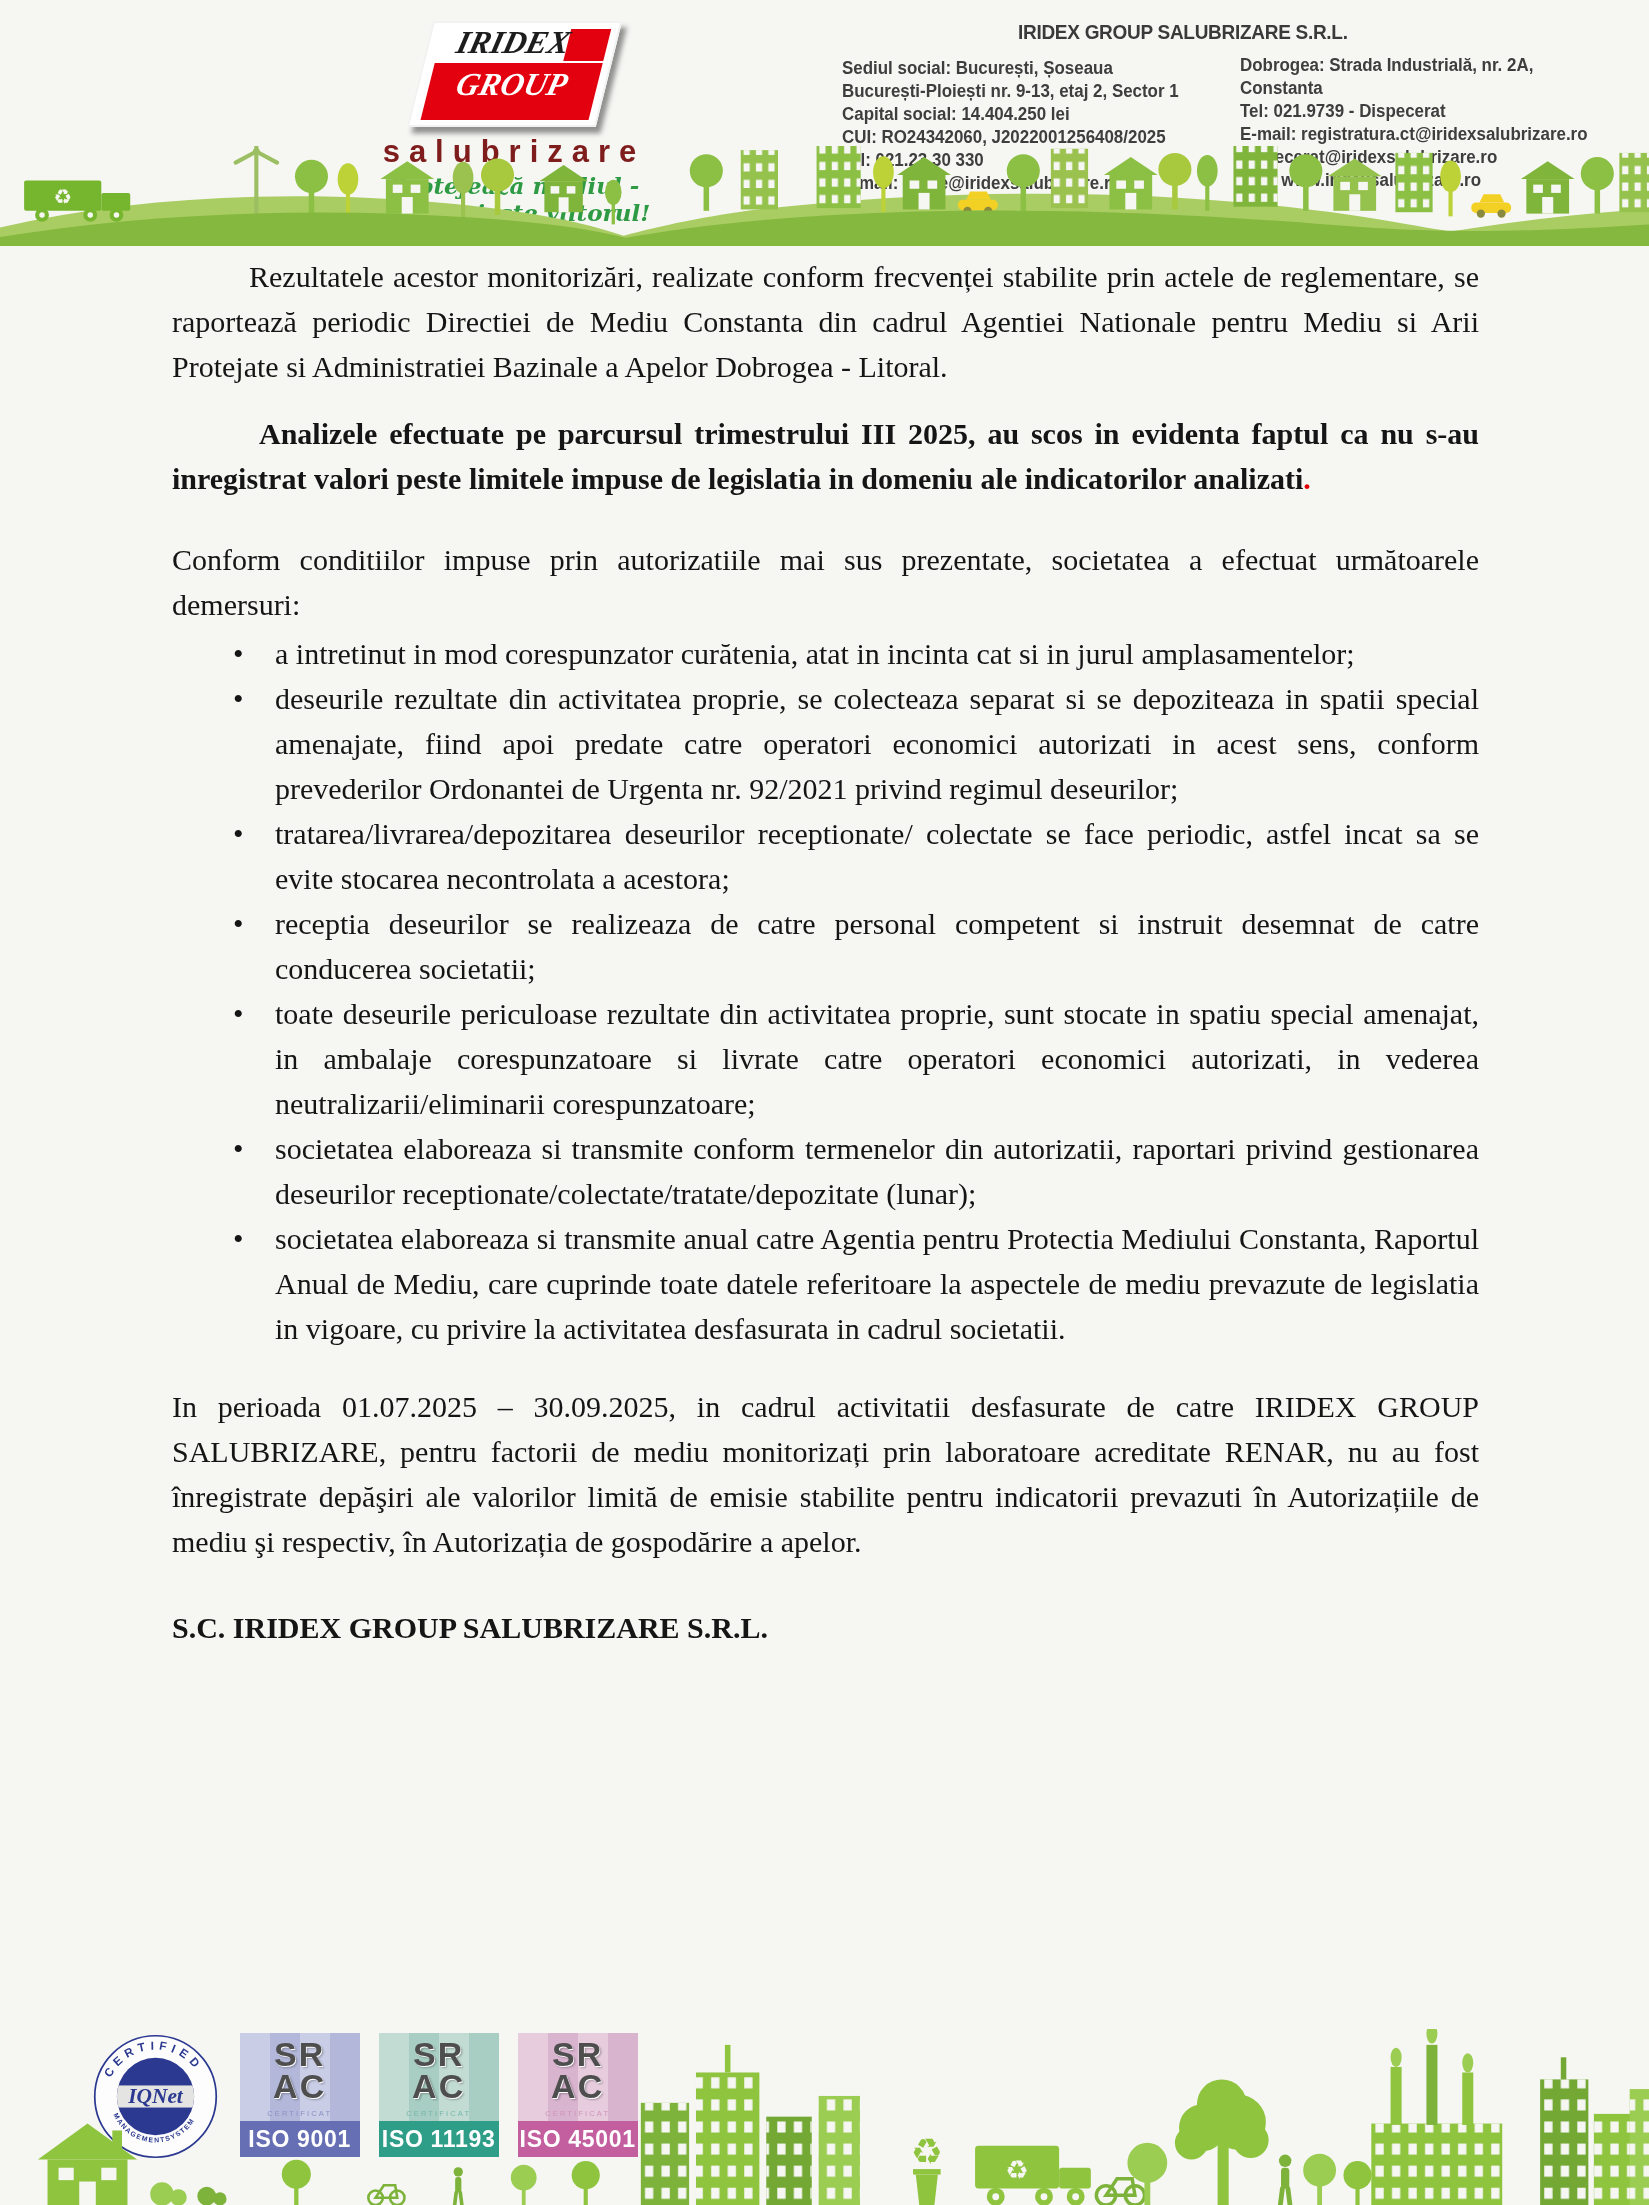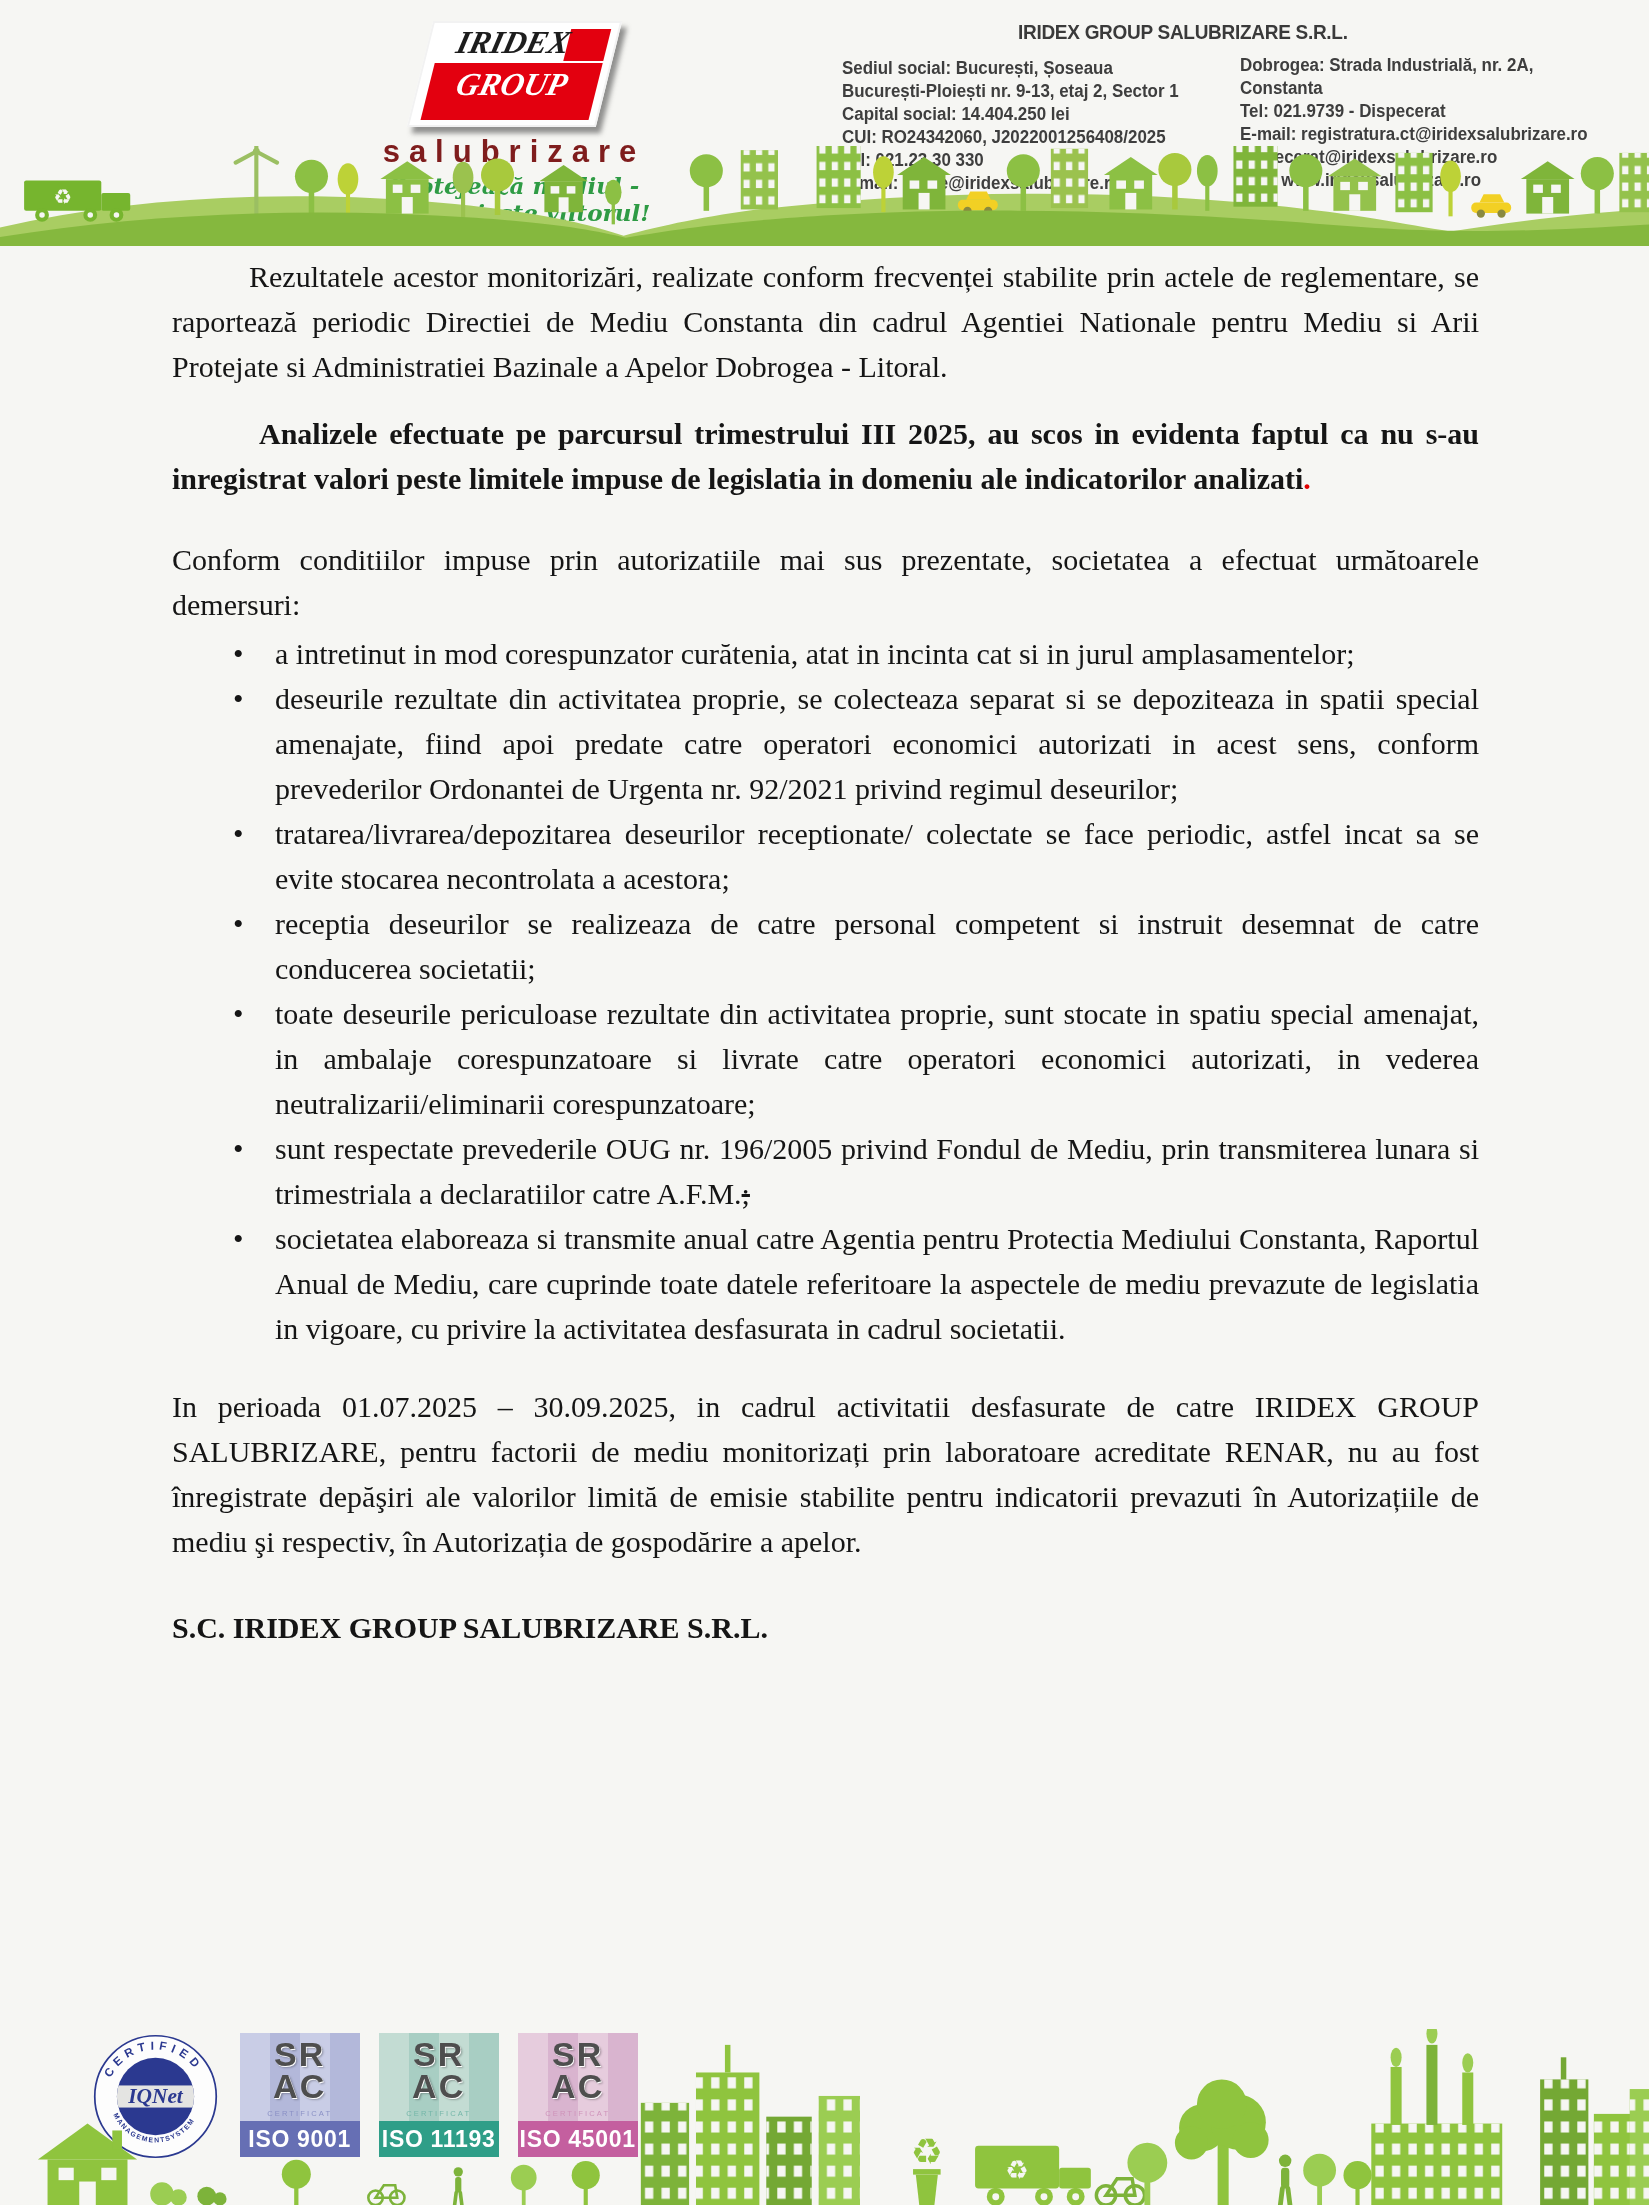--- a/index.html
+++ b/index.html
@@ -200,21 +200,21 @@
   <div class="content">
     <p class="p1">Rezultatele acestor monitorizări, realizate conform frecvenței stabilite prin actele de reglementare, se raportează periodic Directiei de Mediu Constanta din cadrul Agentiei Nationale pentru Mediu si Arii Protejate  si Administratiei Bazinale a Apelor Dobrogea - Litoral.</p>
     <p class="p2"><span>Analizele efectuate pe parcursul trimestrului III 2025, au scos in evidenta faptul ca nu s-au inregistrat valori peste limitele impuse de legislatia in domeniu ale indicatorilor analizati</span><span class="red">.</span></p>
     <p class="p3">Conform conditiilor impuse prin autorizatiile mai sus prezentate, societatea a efectuat următoarele demersuri:</p>
     <ul class="demers">
       <li class="demers-item"><span>a intretinut in mod corespunzator curătenia, atat in incinta cat si in jurul amplasamentelor;</span></li>
       <li class="demers-item"><span>deseurile rezultate din activitatea proprie, se colecteaza separat si se depoziteaza in spatii special amenajate, fiind apoi predate catre operatori economici autorizati in acest sens, conform prevederilor Ordonantei de Urgenta nr. 92/2021 privind regimul deseurilor;</span></li>
       <li class="demers-item"><span>tratarea/livrarea/depozitarea deseurilor receptionate/ colectate se face periodic, astfel incat sa se evite stocarea necontrolata a acestora;</span></li>
       <li class="demers-item"><span>receptia deseurilor se realizeaza de catre personal competent si instruit desemnat de catre conducerea societatii;</span></li>
       <li class="demers-item"><span> toate deseurile periculoase rezultate din activitatea proprie, sunt stocate in spatiu special amenajat, in ambalaje corespunzatoare si livrate catre operatori economici autorizati, in vederea neutralizarii/eliminarii corespunzatoare;</span></li>
-      <li class="demers-item"><span>sunt respectate prevederile OUG nr. 196/2005 privind Fondul de Mediu, prin transmiterea lunara si trimestriala a declaratiilor catre A.F.M.</span><span class="strike">;</span></li>
+      <li class="demers-item"><span>societatea elaboreaza si transmite conform termenelor din autorizatii, raportari privind gestionarea deseurilor receptionate/colectate/tratate/depozitate (lunar);</span></li>
       <li class="demers-item"><span>societatea elaboreaza si transmite anual catre Agentia pentru Protectia Mediului Constanta, Raportul Anual de Mediu, care cuprinde toate datele referitoare la aspectele de mediu prevazute de legislatia in vigoare, cu privire la activitatea desfasurata in cadrul societatii.</span></li>
     </ul>
     <p class="p4">In perioada 01.07.2025 – 30.09.2025, in cadrul activitatii desfasurate de catre IRIDEX GROUP SALUBRIZARE, pentru factorii de mediu monitorizați prin laboratoare acreditate RENAR,  nu au fost  înregistrate depăşiri ale valorilor limită de emisie stabilite pentru indicatorii prevazuti în Autorizațiile de mediu şi respectiv,  în Autorizația de gospodărire a apelor.</p>
     <p class="signature">S.C. IRIDEX GROUP SALUBRIZARE S.R.L.</p>
   </div>
 
   <div class="cert-row">
     <svg class="iqnet" viewBox="0 0 184 184">
       <circle cx="92" cy="92" r="88" fill="#fdfdfd" stroke="#2b3990" stroke-width="2.5"></circle>
       <defs>

